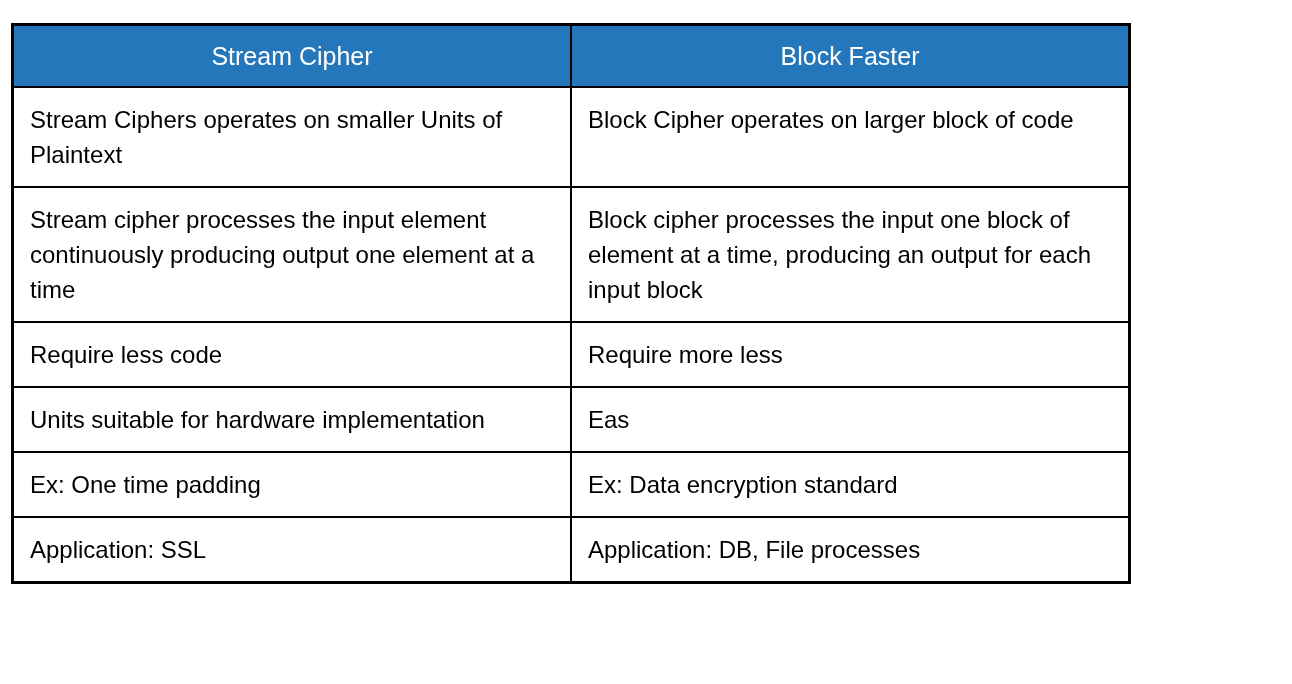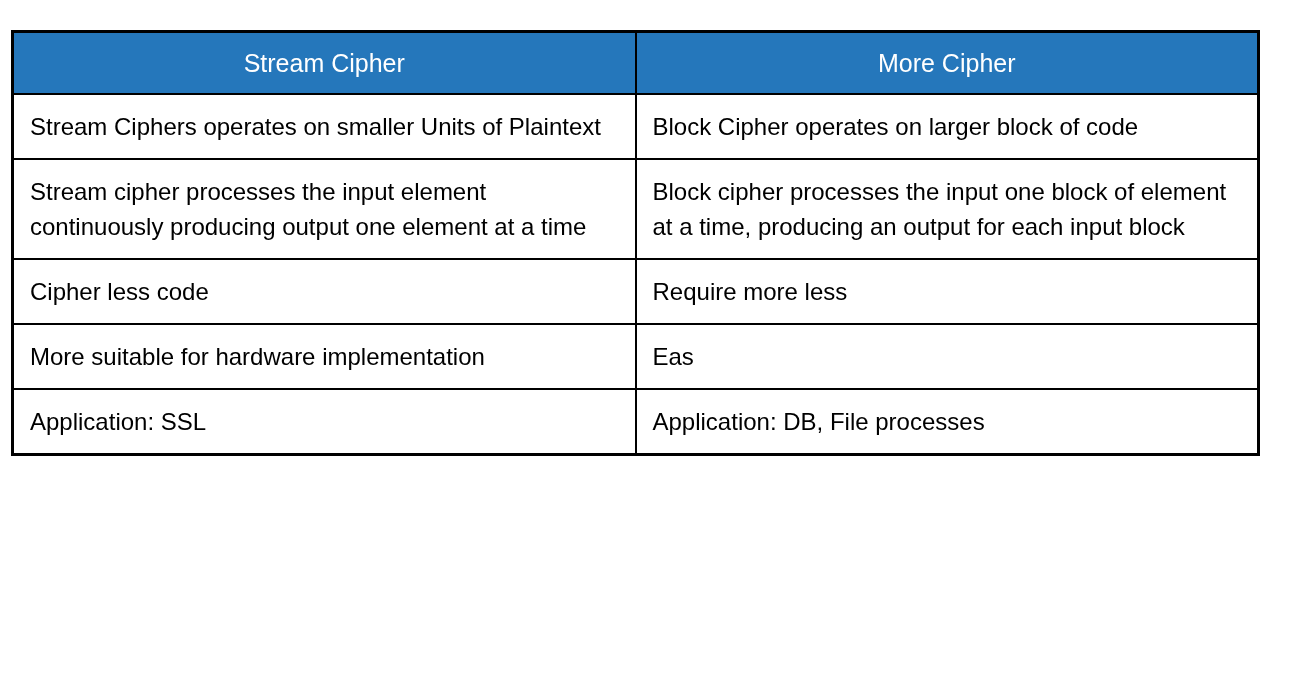--- a/index.html
+++ b/index.html
@@ -10,22 +10,22 @@
   body {
     width: 1292px;
     height: 684px;
     position: relative;
     font-family: "Liberation Sans", sans-serif;
     color: #000000;
   }
   table.cmp {
     position: absolute;
     left: 11px;
-    top: 30px;
-    width: 1249px;
+    top: 23px;
+    width: 1120px;
     border-collapse: collapse;
     table-layout: fixed;
     border: 3px solid #000000;
   }
   table.cmp th {
     background: #2577BB;
     color: #ffffff;
     font-size: 25px;
     font-weight: normal;
     text-align: center;
@@ -47,38 +47,42 @@
   table.cmp tr.tall td {
   }
 </style>
 </head>
 <body>
 
 <table class="cmp">
   <thead>
     <tr>
       <th>Stream Cipher</th>
-      <th>More Cipher</th>
+      <th>Block Faster</th>
     </tr>
   </thead>
   <tbody>
     <tr class="tall">
       <td>Stream Ciphers operates on smaller Units of Plaintext</td>
       <td>Block Cipher operates on larger block of code</td>
     </tr>
     <tr>
       <td>Stream cipher processes the input element continuously producing output one element at a time</td>
       <td>Block cipher processes the input one block of element at a time, producing an output for each input block</td>
     </tr>
     <tr>
-      <td>Cipher less code</td>
+      <td>Require less code</td>
       <td>Require more less</td>
     </tr>
     <tr>
-      <td>More suitable for hardware implementation</td>
+      <td>Units suitable for hardware implementation</td>
       <td>Eas</td>
+    </tr>
+    <tr>
+      <td>Ex: One time padding</td>
+      <td>Ex: Data encryption standard</td>
     </tr>
     <tr>
       <td>Application: SSL</td>
       <td>Application: DB, File processes</td>
     </tr>
   </tbody>
 </table>
 
 </body></html>

